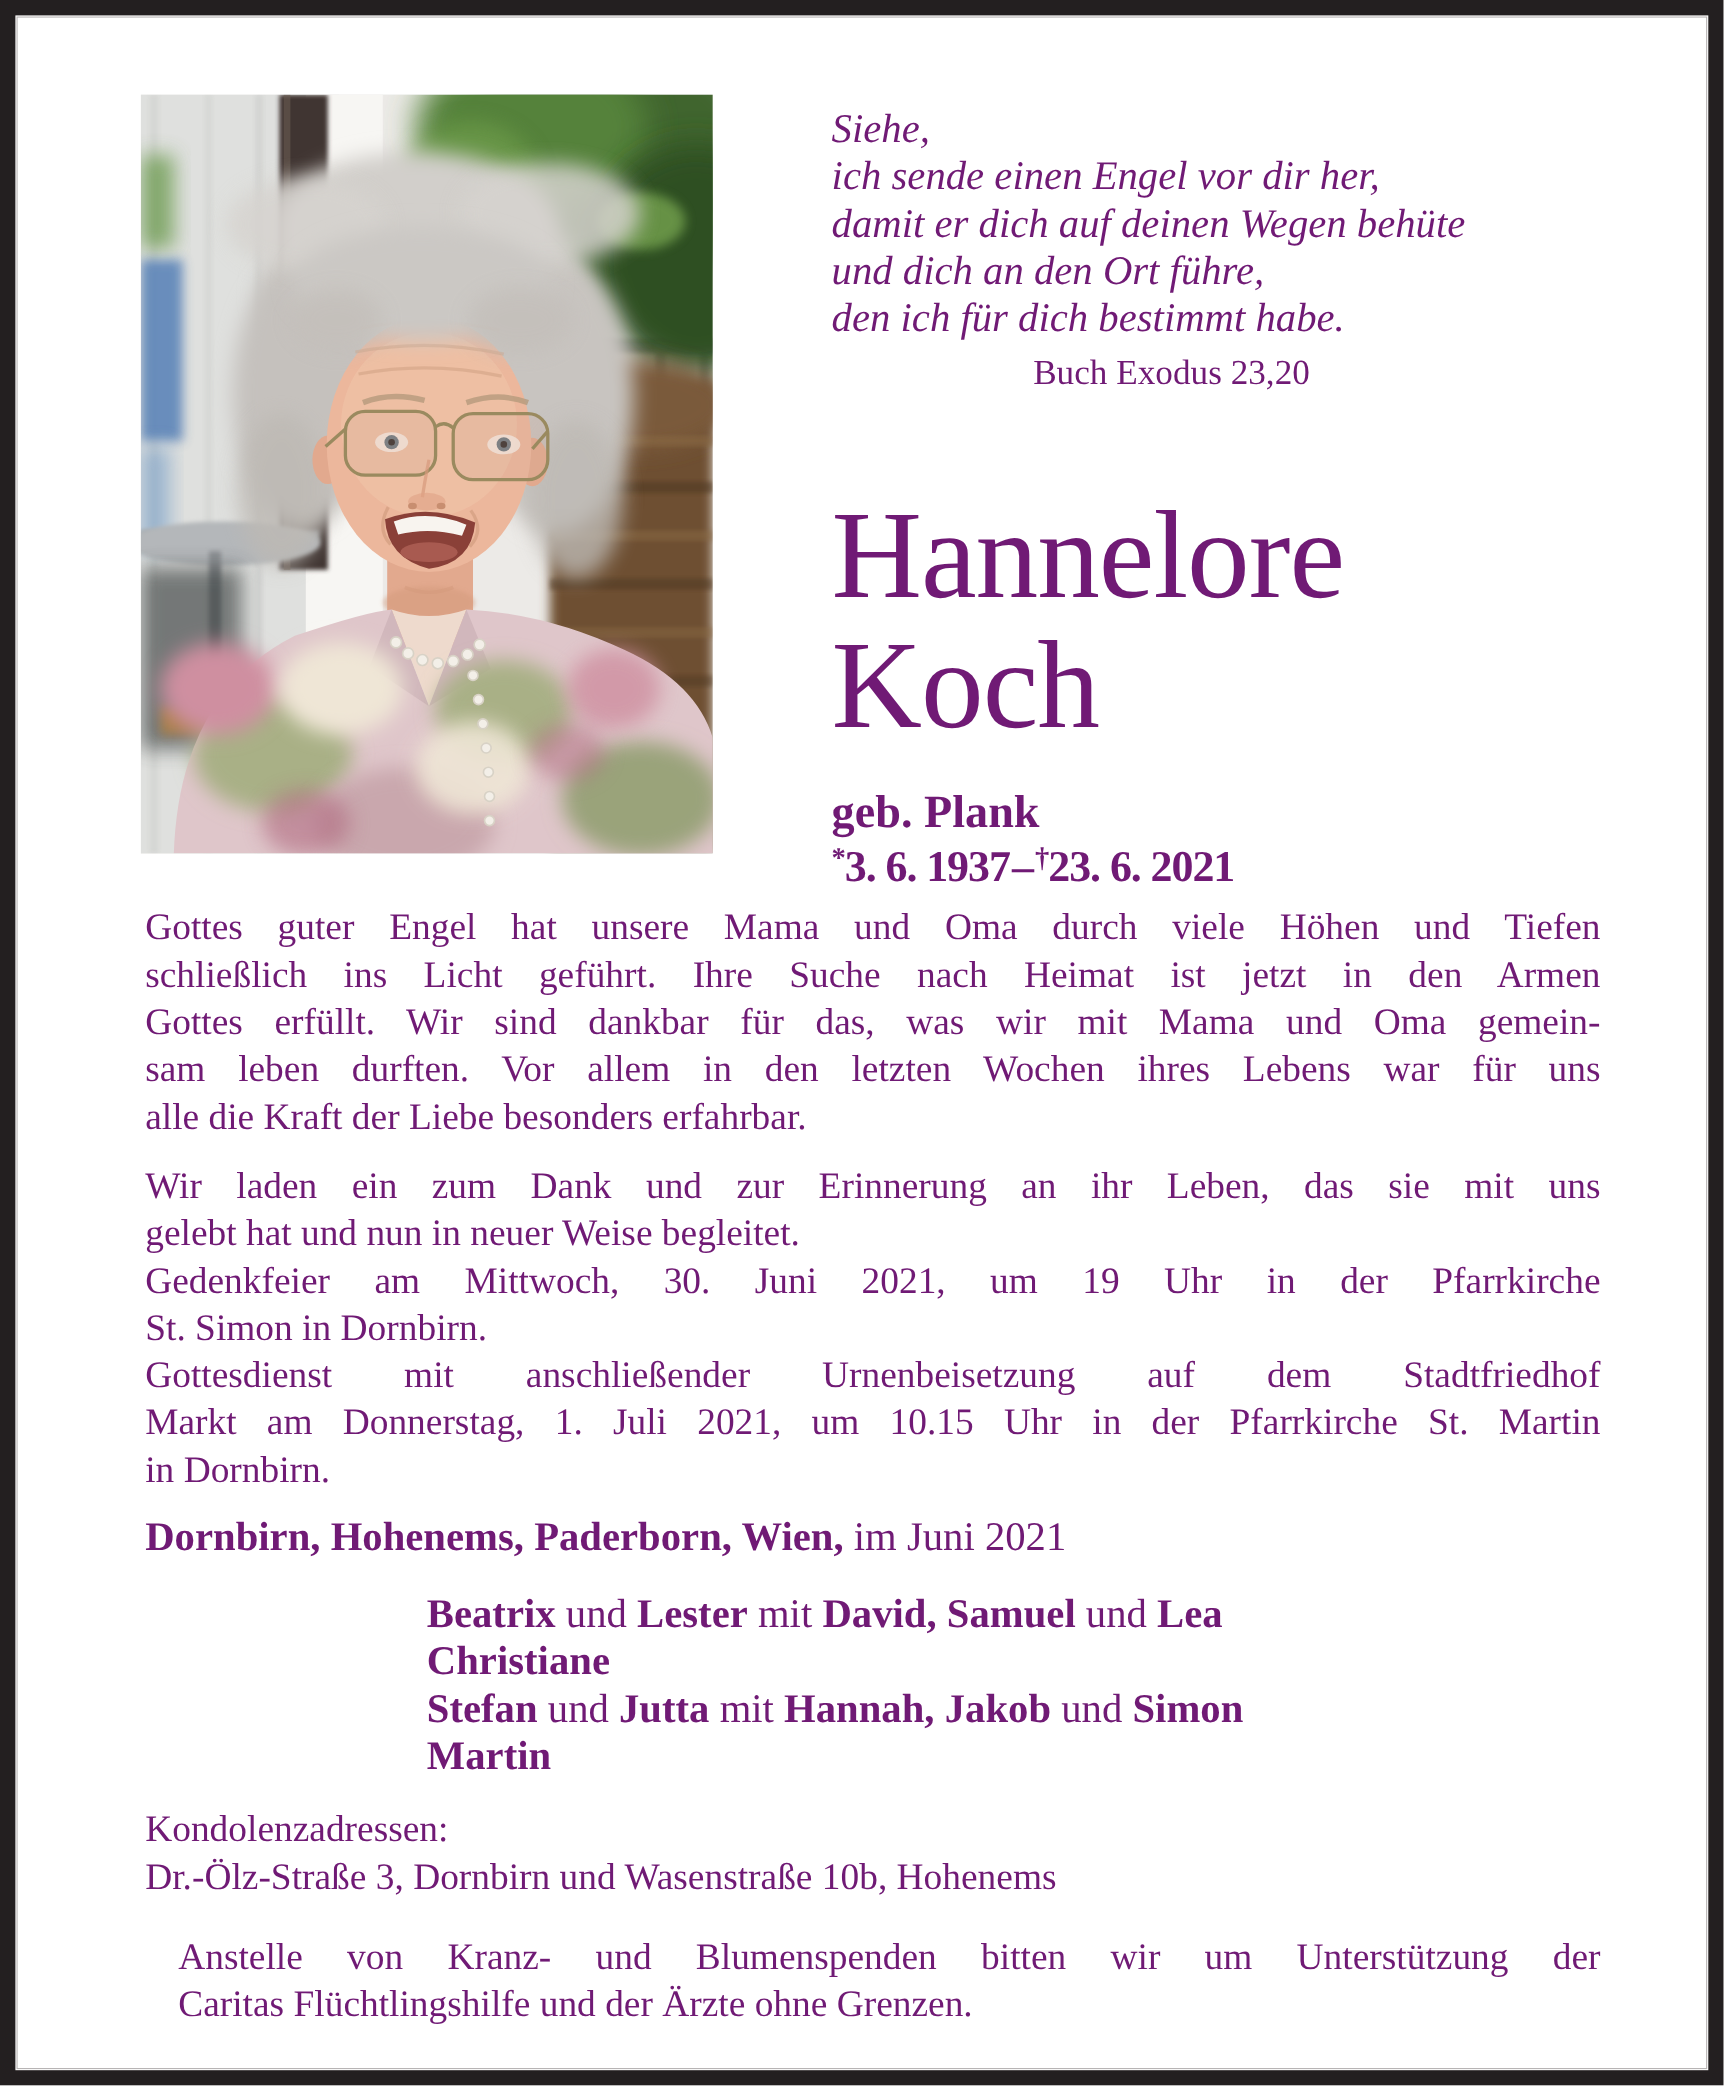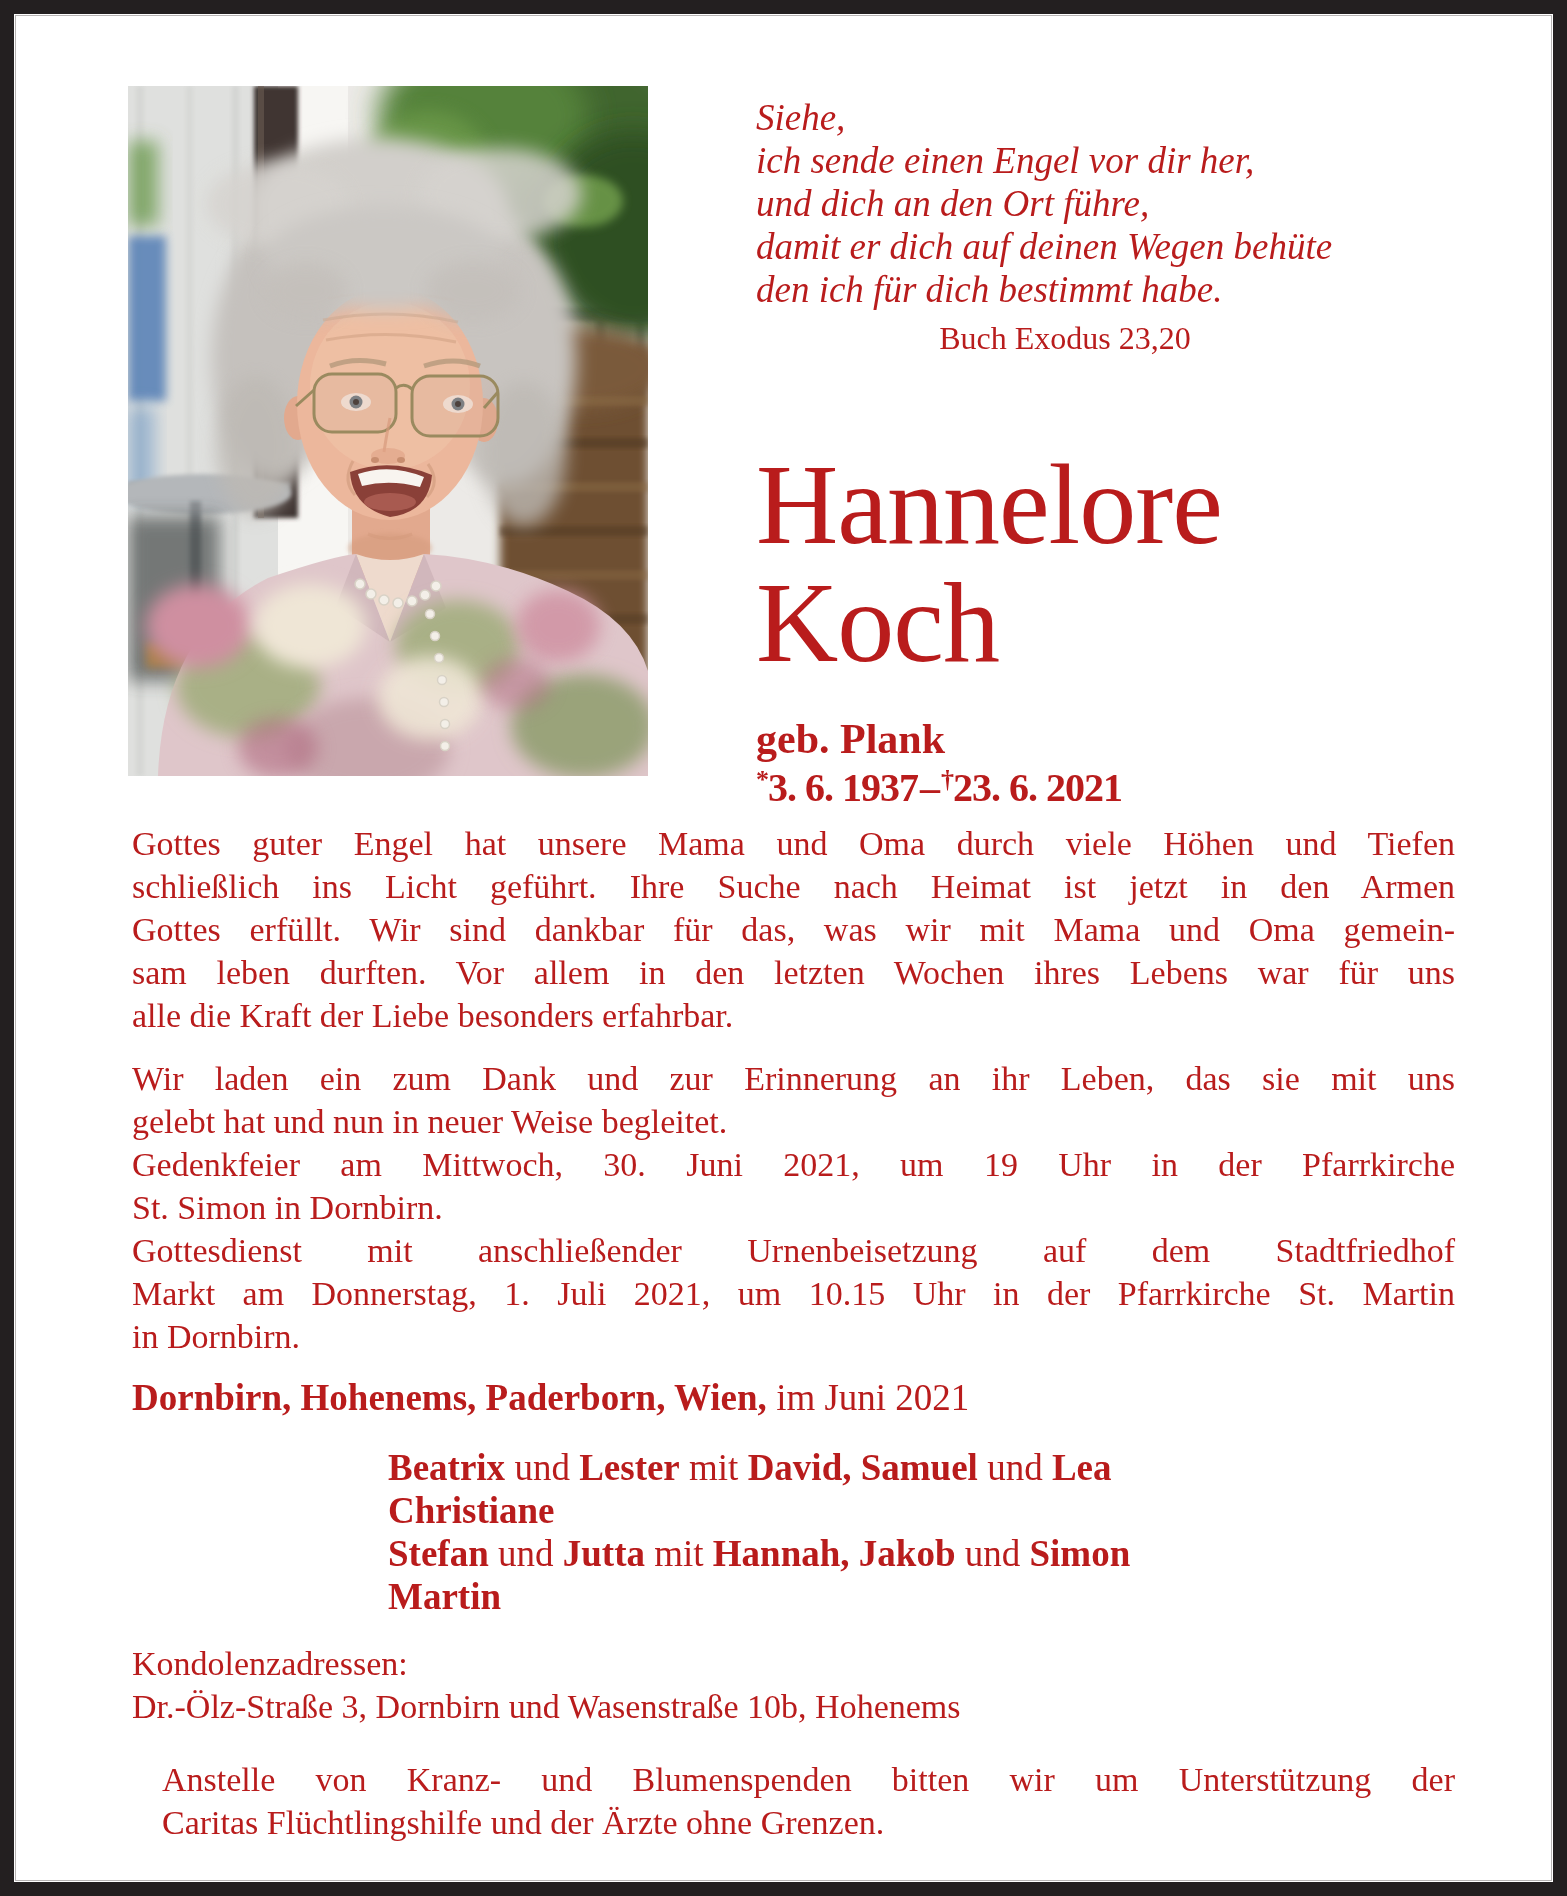--- a/index.html
+++ b/index.html
@@ -8,21 +8,21 @@
   .sheet {
     position: relative;
     width: 1567px;
     height: 1896px;
     background: #ffffff;
     border: 14px solid #231f20;
     outline: 1px solid #b7b4b4;
     outline-offset: -16px;
     overflow: hidden;
     font-family: "Liberation Serif", serif;
-    color: #b91c1c;
+    color: #701a75;
   }
 
   
   .photo {
     position: absolute;
     left: 114px; top: 72px;
     width: 520px; height: 690px;
     overflow: hidden;
     background: #e9e8e6;
   }
@@ -263,22 +263,22 @@
           <circle cx="317" cy="638" r="4.5"></circle>
         <circle cx="317" cy="660" r="4.5"></circle>
       </g>
     </svg>
   </div>
 
   <div class="right-col">
     <div>
       <div class="quote-line">Siehe,</div>
       <div class="quote-line">ich sende einen Engel vor dir her,</div>
+      <div class="quote-line">damit er dich auf deinen Wegen behüte</div>
       <div class="quote-line">und dich an den Ort führe,</div>
-      <div class="quote-line">damit er dich auf deinen Wegen behüte</div>
       <div class="quote-line">den ich für dich bestimmt habe.</div>
     </div>
     <div class="quote-attribution">Buch Exodus 23,20</div>
 
     <div class="name-block">
       <div class="name-line">Hannelore</div>
       <div class="name-line">Koch</div>
     </div>
 
     <div class="maiden-name">geb. Plank</div>

